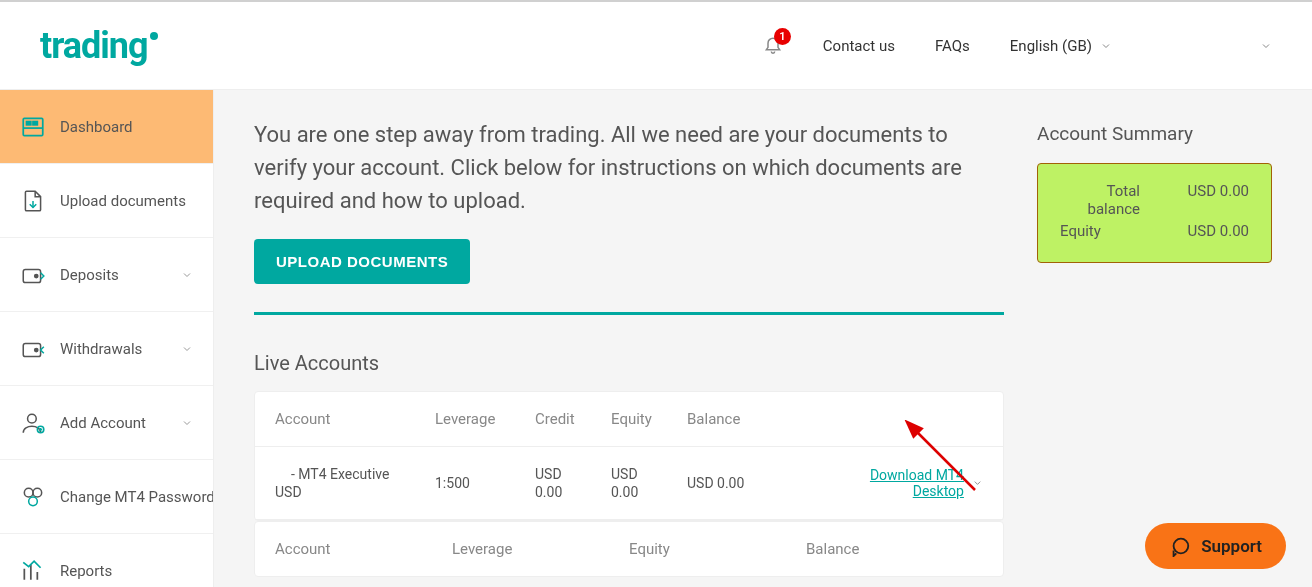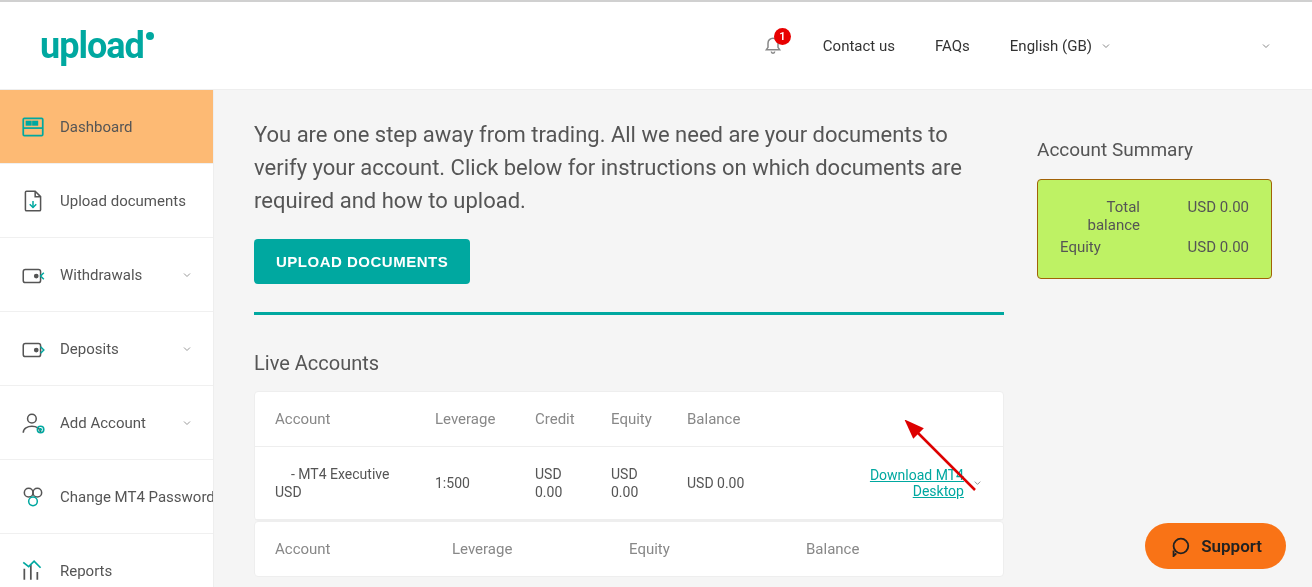--- a/index.html
+++ b/index.html
@@ -43,38 +43,38 @@
   .col-balance { width: 140px; }
   .col-dl { flex: 1; text-align: right; }
   .dl-link { color: #00a8a0; text-decoration: underline; font-size: 14px; cursor: pointer; display: inline-flex; align-items: center; gap: 8px; }
   .two-line { line-height: 1.3; }
   
   .demo-head { display: flex; padding: 18px 20px; color: #888; font-size: 15px; }
   .demo-col { flex: 1; }
   
   
   .right-panel { float: right; width: 235px; }
-  .summary-title { font-size: 19px; color: #555; margin-bottom: 18px; margin-top: 20px; }
+  .summary-title { font-size: 19px; color: #555; margin-bottom: 18px; margin-top: 4px; }
   .summary-card { background: #bef264; border: 1px solid #a16207; border-radius: 4px; padding: 18px 22px; text-align: right; }
   .summary-row { display: flex; justify-content: space-between; color: #555; font-size: 15px; margin-bottom: 4px; }
   .summary-row .label { max-width: 80px; }
   
   
   .support-pill { position: absolute; right: 26px; bottom: 18px; background: #f97316; color: #222; border-radius: 30px; padding: 12px 24px; display: flex; align-items: center; gap: 10px; font-size: 17px; font-weight: 600; cursor: pointer; }
   .support-pill svg { width: 22px; height: 22px; stroke: #222; fill: none; stroke-width: 2; }
   
   
   .arrow { position: absolute; left: 900px; top: 420px; pointer-events: none; }
   .arrow svg { width: 90px; height: 80px; }
 </style>
 </head>
 <body>
 
 <div class="header">
-  <div class="logo"><span>upload</span><span class="logo-dot"></span></div>
+  <div class="logo"><span>trading</span><span class="logo-dot"></span></div>
   <div class="header-right">
     <div class="bell-wrap">
       <svg class="bell-icon" viewBox="0 0 24 24">
           <path d="M18 16v-5a6 6 0 10-12 0v5l-2 3h16l-2-3z"></path>
           <path d="M10 21a2 2 0 004 0"></path>
         </svg>
       <div class="badge">1</div>
     </div>
     <div class="header-link">Contact us</div>
     <div class="header-link">FAQs</div>
@@ -108,34 +108,34 @@
         <path d="M14 3v5h5"></path>
         <path d="M12 18v-6" stroke="#00a8a0"></path>
         <path d="M9 15l3 3 3-3" stroke="#00a8a0"></path>
       </svg>
     <span>Upload documents</span>
   </div>
   <div class="side-item">
     <svg class="side-icon" viewBox="0 0 24 24" fill="none" stroke="#555" stroke-width="1.4">
         <rect x="3" y="7" width="16" height="12" rx="2"></rect>
         <circle cx="15" cy="13" r="1.5" fill="#555"></circle>
-        <path d="M22 10l-3 3 3 3" stroke="#00a8a0"></path>
-      </svg>
-    <span>Withdrawals</span>
+        <path d="M19 10l3 3-3 3" stroke="#00a8a0"></path>
+      </svg>
+    <span>Deposits</span>
     <svg class="side-chevron" viewBox="0 0 24 24">
         <polyline points="6 9 12 15 18 9"></polyline>
       </svg>
   </div>
   <div class="side-item">
     <svg class="side-icon" viewBox="0 0 24 24" fill="none" stroke="#555" stroke-width="1.4">
         <rect x="3" y="7" width="16" height="12" rx="2"></rect>
         <circle cx="15" cy="13" r="1.5" fill="#555"></circle>
-        <path d="M19 10l3 3-3 3" stroke="#00a8a0"></path>
-      </svg>
-    <span>Deposits</span>
+        <path d="M22 10l-3 3 3 3" stroke="#00a8a0"></path>
+      </svg>
+    <span>Withdrawals</span>
     <svg class="side-chevron" viewBox="0 0 24 24">
         <polyline points="6 9 12 15 18 9"></polyline>
       </svg>
   </div>
   <div class="side-item">
     <svg class="side-icon" viewBox="0 0 24 24" fill="none" stroke="#555" stroke-width="1.4">
         <circle cx="11" cy="8" r="4"></circle>
         <path d="M3 21c0-4 4-6 8-6s8 2 8 6"></path>
         <circle cx="19" cy="18" r="3" stroke="#00a8a0"></circle>
         <path d="M19 16.5v3M17.5 18h3" stroke="#00a8a0"></path>

